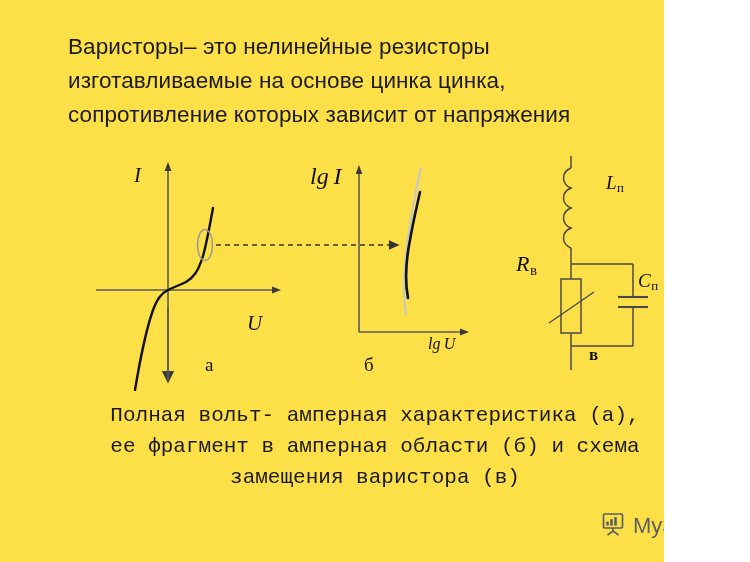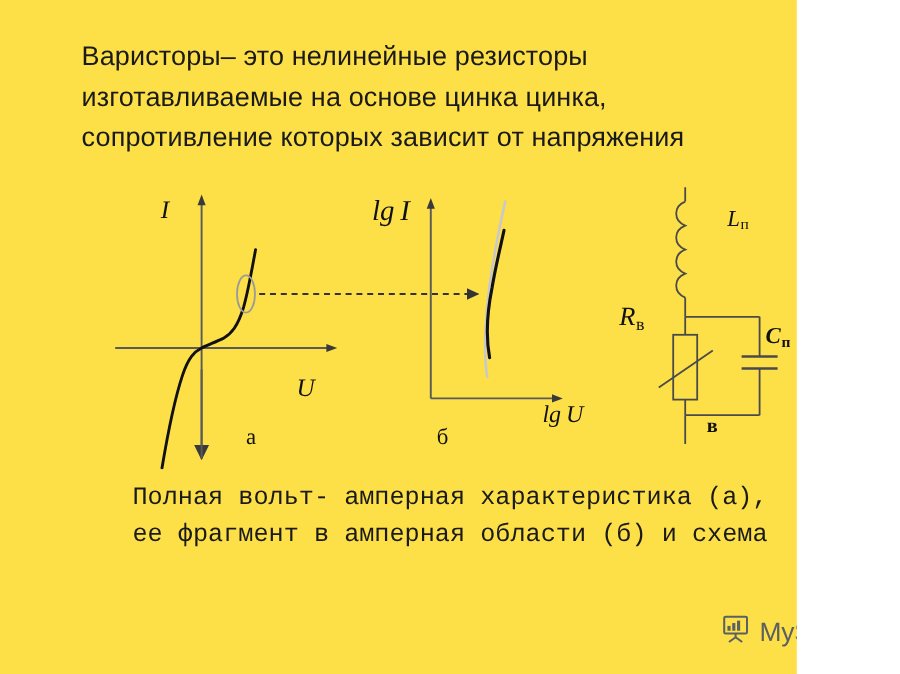--- a/index.html
+++ b/index.html
@@ -70,25 +70,25 @@
   .mlabel {
     position: absolute;
     font-family: "Liberation Serif", serif;
     font-style: italic;
     color: #111111;
     white-space: nowrap;
   }
   #lbl-I  { left: 134px; top: 163px; font-size: 21px; }
   #lbl-U  { left: 247px; top: 311px; font-size: 21px; }
   #lbl-lgI{ left: 310px; top: 163px; font-size: 24px; }
-  #lbl-lgU{ left: 428px; top: 335px; font-size: 20px; margin-left: 24px; }
+  #lbl-lgU{ left: 428px; top: 335px; font-size: 16px; }
 
   #lbl-Lp { left: 574px; top: 172px; font-size: 19px; margin-left: 32px; }
   #lbl-Rv { left: 516px; top: 251px; font-size: 22px; }
-  #lbl-Cp { left: 638px; top: 270px; font-size: 19px; font-weight: bold; }
+  #lbl-Cp { left: 638px; top: 270px; font-size: 19px; }
   .mlabel sub {
     font-style: normal;
     font-size: 0.68em;
     vertical-align: -0.25em;
     padding-left: 0.5px;
   }
 
   
   #watermark {
     position: absolute;
@@ -206,20 +206,21 @@
 
   <div class="mlabel" id="lbl-Cp"><span>C</span><sub>п</sub></div>
 
   <div class="panel-letter" id="letter-a">а</div>
   <div class="panel-letter" id="letter-b">б</div>
   <div class="panel-letter" id="letter-v">в</div>
 
   <div id="caption-block">
     <span class="cline">Полная вольт- амперная характеристика (а),</span>
     <span class="cline">ее фрагмент в амперная области (б) и схема</span>
+    <span class="cline">замещения варистора (в)</span>
   </div>
 
   <div id="watermark">
     <span>
       <svg width="26" height="26" viewBox="0 0 26 26" xmlns="http://www.w3.org/2000/svg">
         <rect x="3.5" y="3" width="19" height="14" rx="1.2" fill="none" stroke="#5b6060" stroke-width="1.7"></rect>
         <rect x="6.2" y="10.6" width="2.6" height="4" fill="#5b6060"></rect>
         <rect x="10.2" y="8.2" width="2.6" height="6.4" fill="#5b6060"></rect>
         <rect x="14.2" y="6.2" width="2.6" height="8.4" fill="#5b6060"></rect>
         <line x1="13" y1="17" x2="13" y2="20" stroke="#5b6060" stroke-width="1.7"></line>

